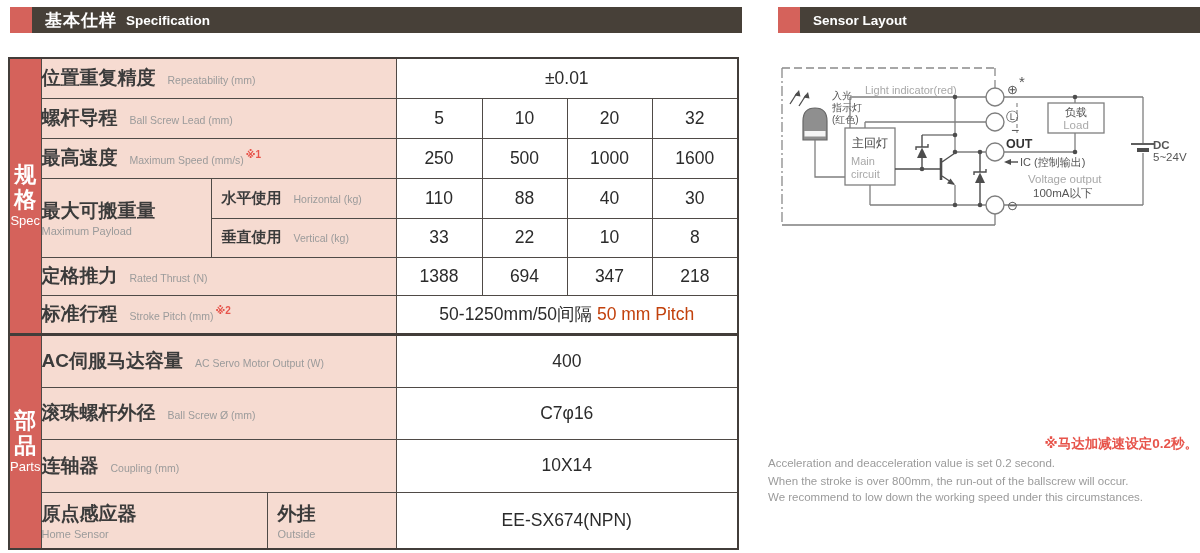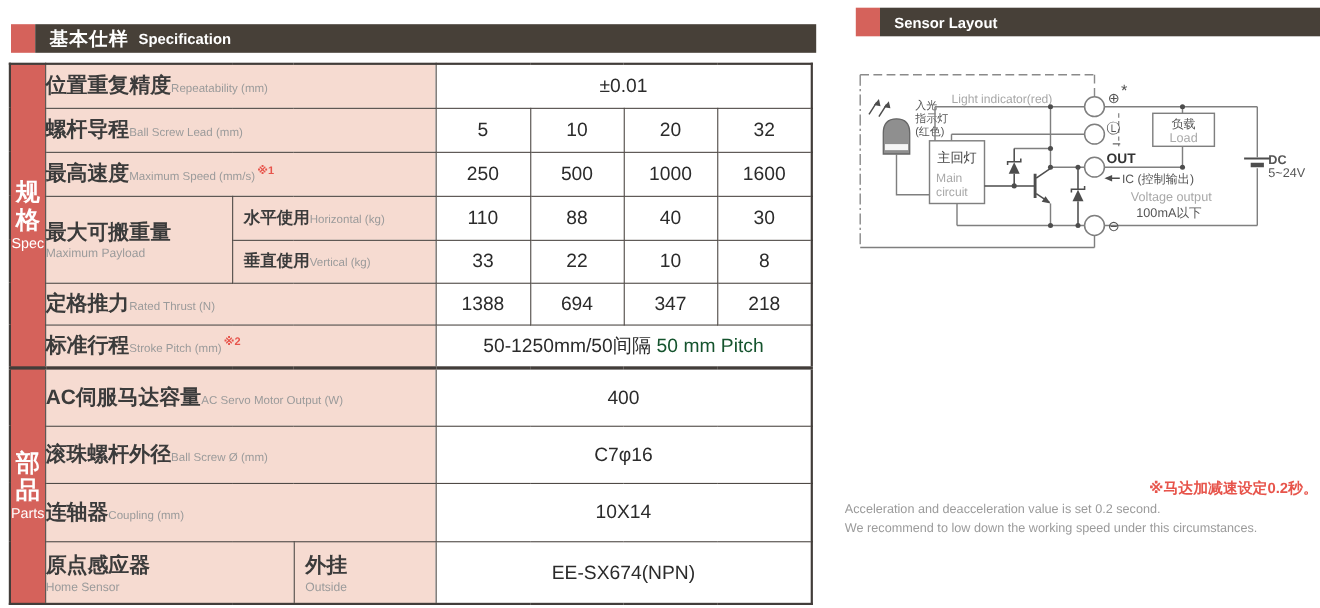--- a/index.html
+++ b/index.html
@@ -7,44 +7,44 @@
     width:1200px;height:553px;position:relative;overflow:hidden;background:#fff;
     font-family:"Liberation Sans","DejaVu Sans",sans-serif;
     -webkit-font-smoothing:antialiased;
   }
   
   .titlebar{position:absolute;display:flex;align-items:stretch;height:26px;}
   .titlebar .sq{width:22px;background:#d5625b;flex:0 0 22px;}
   .titlebar .bar{background:#474038;color:#fff;display:flex;align-items:center;padding:0 14px 0 13px;gap:9px;white-space:nowrap;}
   .titlebar .tzh{font-weight:bold;font-size:17px;letter-spacing:1px;}
   .titlebar .ten{font-weight:bold;font-size:13.5px;text-align:center;}
-  #title-left{left:10px;top:22px;}
+  #title-left{left:10px;top:7px;}
   #title-left .bar{width:683px;}
   #title-right{left:778px;top:7px;}
   #title-right .bar{width:379px;}
   
   table.spec{
     position:absolute;left:8px;top:57px;width:729px;
     border-collapse:collapse;table-layout:fixed;
     border:2px solid #423d3a;
   }
   table.spec td{border:1.5px solid #4f4a46;padding:0;}
   tr.sec td{border-top:3px solid #423d3a;}
   td.side{background:#d5625b;color:#fff;text-align:center;vertical-align:middle;}
   td.side .v{font-size:22px;font-weight:bold;line-height:1.12;width:24px;margin:0 auto;word-break:break-all;}
   td.side .sen{font-size:13px;margin-top:1px;}
   td.lab{background:#f6dbd1;padding-left:12px;vertical-align:middle;}
   td.lab.sub{padding-left:10px;}
   .zh{font-size:19px;font-weight:bold;color:#3b3b3b;}
   .zh.s{font-size:15px;}
-  .en{font-size:10.5px;color:#9b9b9b;margin-left:0;}
+  .en{font-size:10.5px;color:#9b9b9b;margin-left:12px;}
   .en2{font-size:11px;color:#9b9b9b;margin-top:1px;}
   .sup{color:#e7544b;font-size:10px;font-weight:bold;vertical-align:super;margin-left:2px;}
   td.val{background:#fff;text-align:center;vertical-align:middle;font-size:17.5px;color:#2b2b2b;}
-  td.val .gray{color:#14532d;}
+  td.val .gray{color:#c2410c;}
   
   .notes{position:absolute;left:752px;top:407px;width:446px;}
   .note-zh{color:#e7544b;font-weight:bold;font-size:13.5px;line-height:1.3;margin-top:28px;text-align:right;}
   .note-en{color:#9b9b9b;font-size:11.5px;line-height:1.4;margin-left:16px;margin-top:2px;}
   
   .diagram{position:absolute;left:770px;top:58px;width:430px;height:195px;}
   .wire{stroke:#7f7f7f;stroke-width:1.3;fill:none;}
   .dash{stroke:#8a8a8a;stroke-width:1.3;fill:none;stroke-dasharray:8 4;}
   .dashdot{stroke:#8a8a8a;stroke-width:1.3;fill:none;stroke-dasharray:10 3 2 3;}
   .dash2{stroke:#8a8a8a;stroke-width:1.2;fill:none;stroke-dasharray:4 3;}
@@ -285,15 +285,16 @@
   <polygon class="blk" points="234,104 241,101 241,107"></polygon>
   <text x="250" y="108" font-size="11" fill="#555">IC (控制输出)</text>
   <text x="258" y="125" font-size="11.5" fill="#a8a8a8">Voltage output</text>
   <text x="263" y="139" font-size="11.5" fill="#555">100mA以下</text>
 </svg>
 
 <div class="notes">
   <div class="note-zh">※马达加减速设定0.2秒。</div>
   <div class="note-en">Acceleration and deacceleration value is set 0.2 second.</div>
   <div class="note-en">
+    <div>When the stroke is over 800mm, the run-out of the ballscrew will occur.</div>
     <div>We recommend to low down the working speed under this circumstances.</div>
   </div>
 </div>
 
 </body></html>

